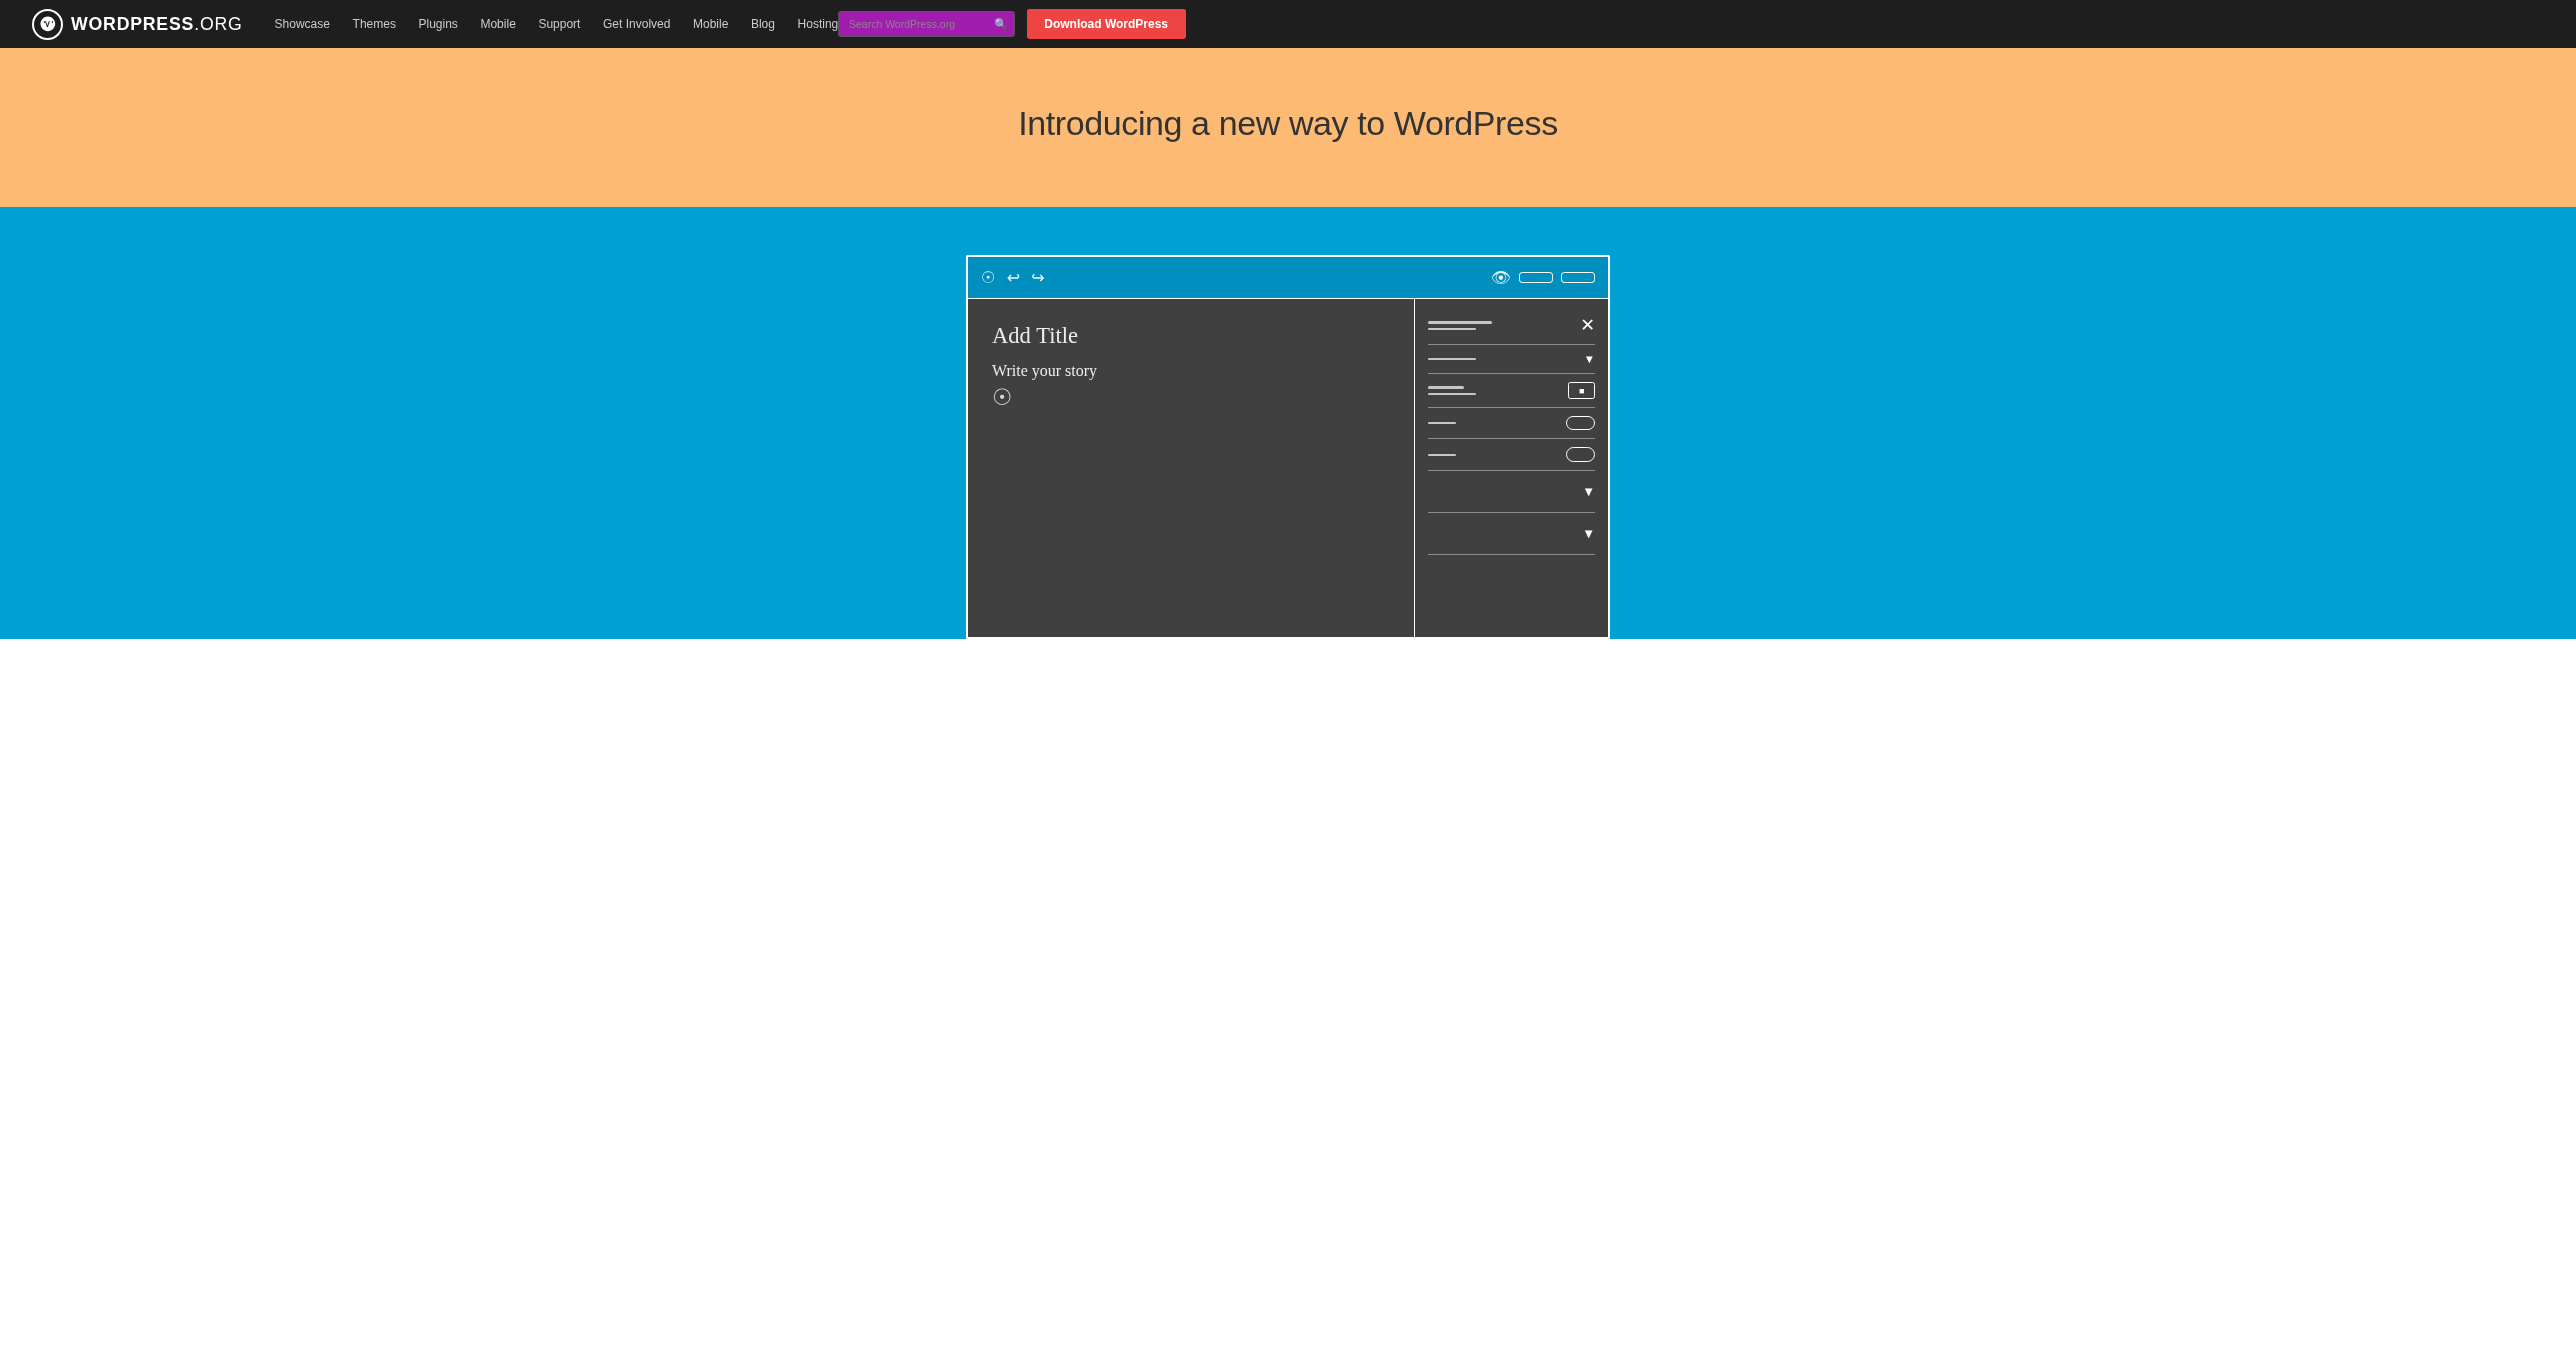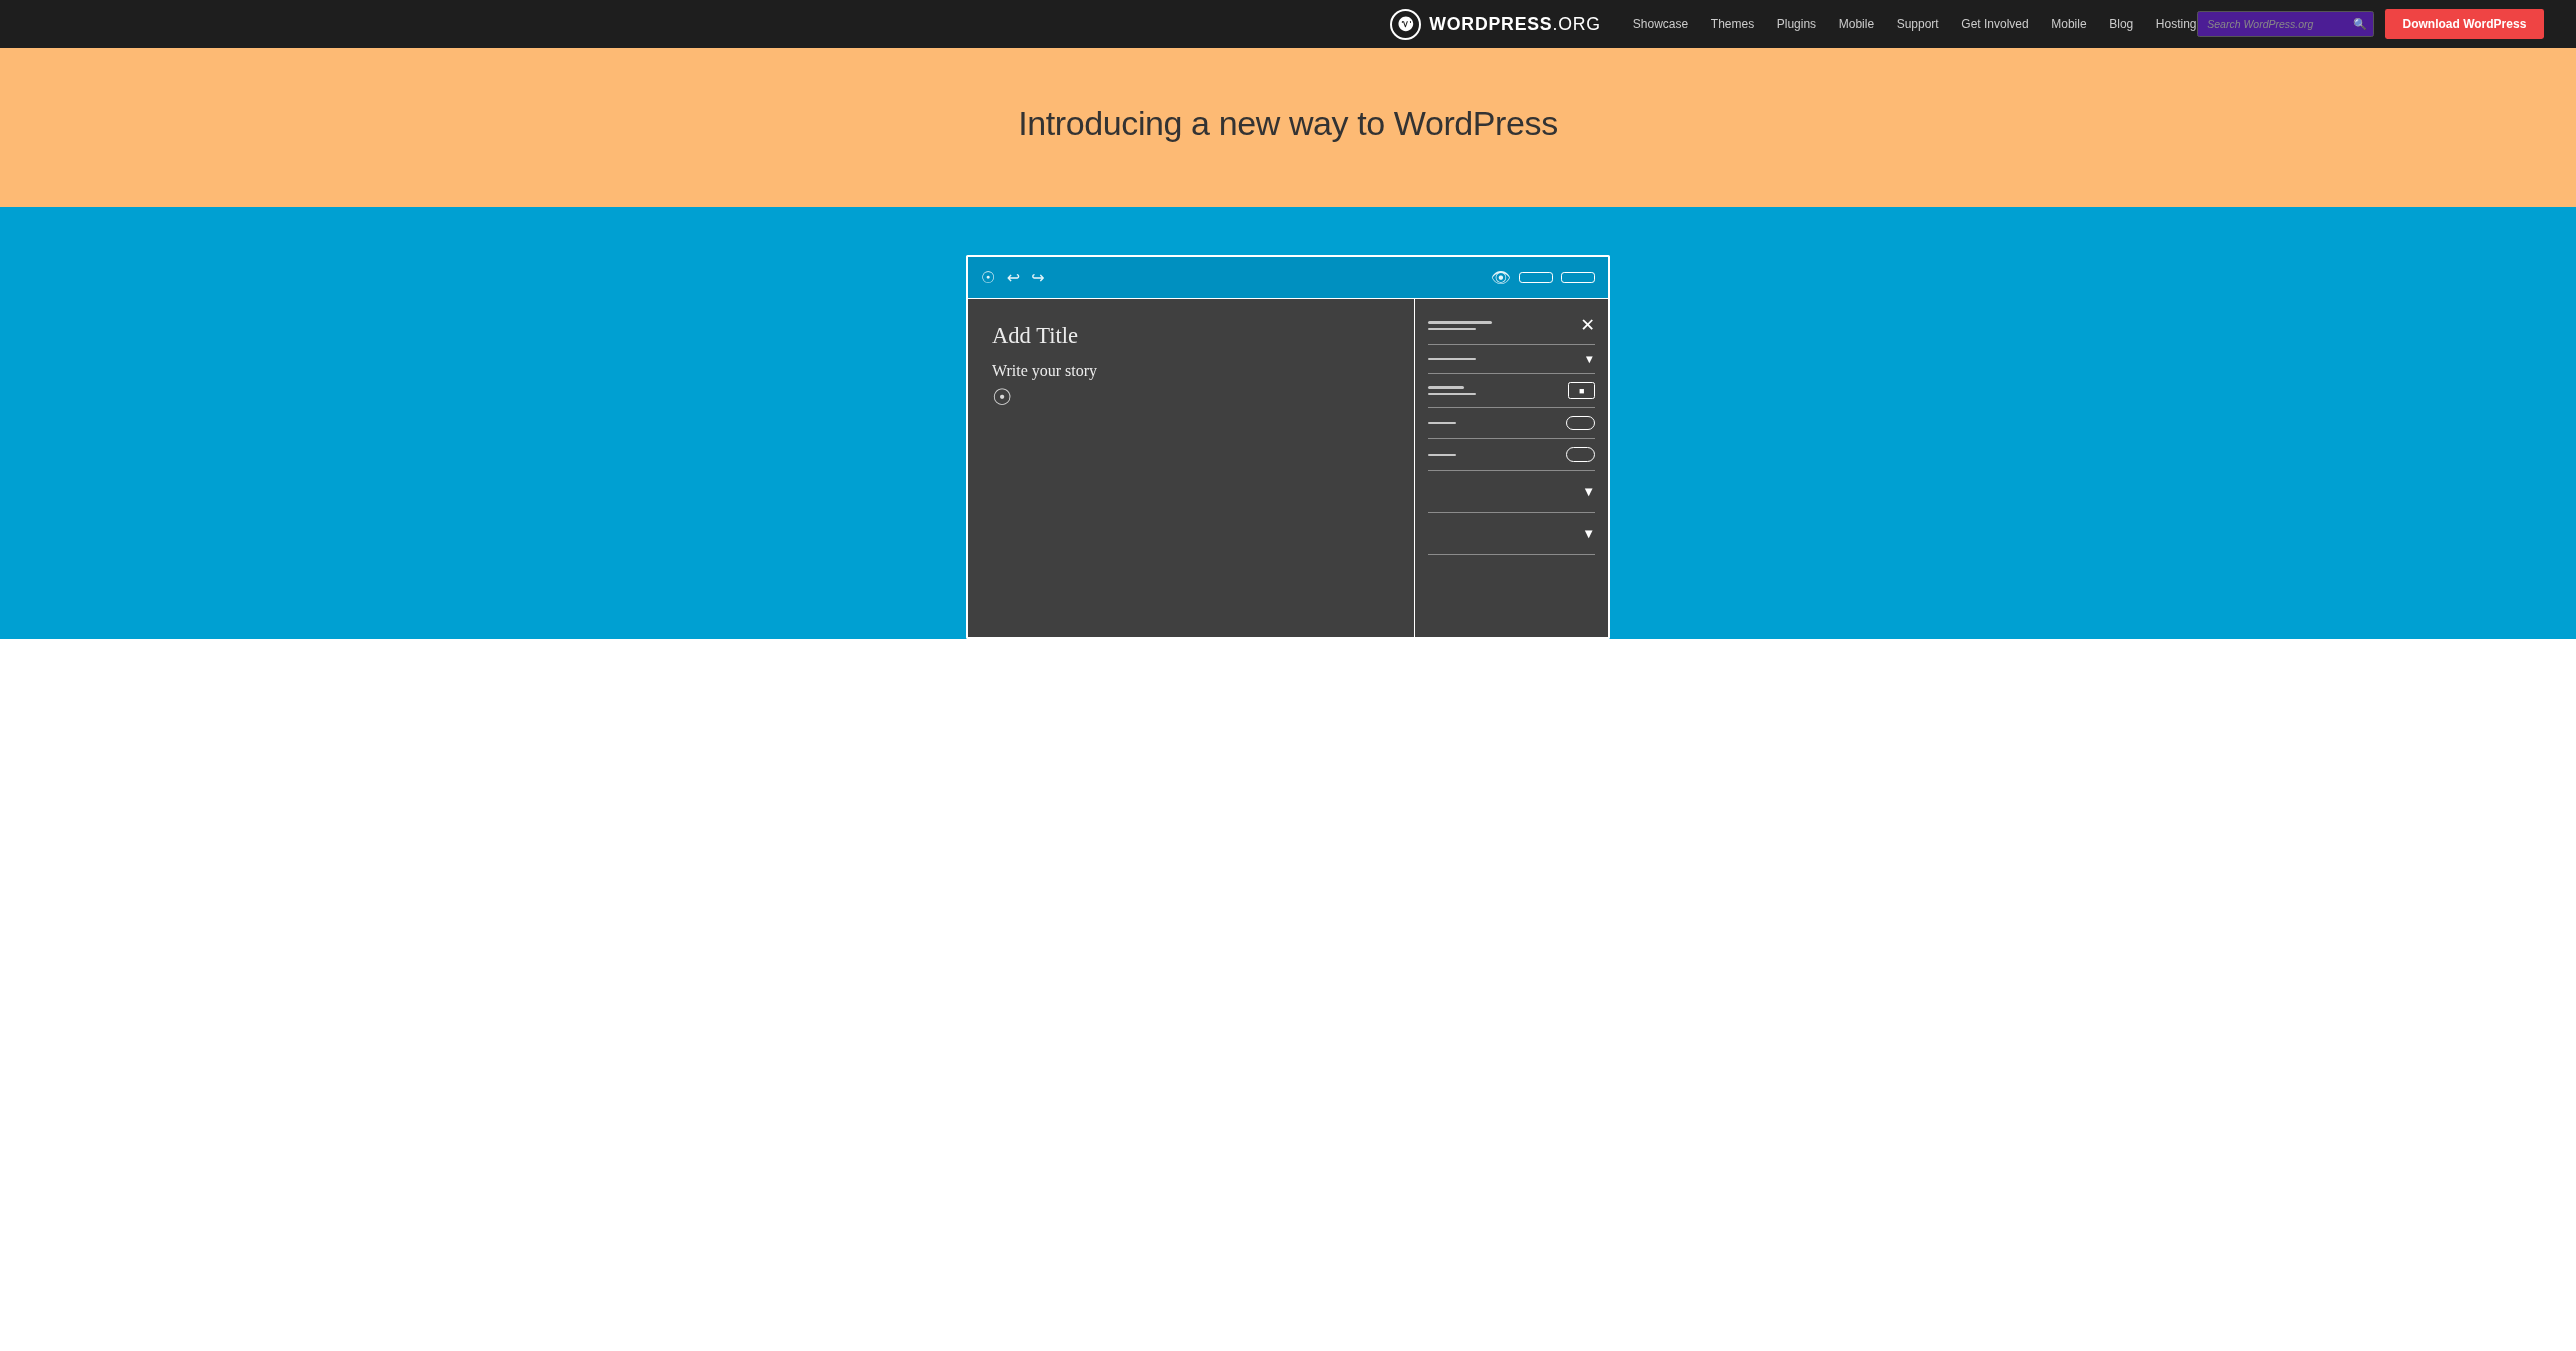--- a/index.html
+++ b/index.html
@@ -12,21 +12,21 @@
       font-family: -apple-system, BlinkMacSystemFont, "Segoe UI", Helvetica, Arial, sans-serif;
       background: #fff;
     }
 
     
     .header {
       background: #1e1e1e;
       padding: 0 32px;
       display: flex;
       align-items: center;
-      justify-content: flex-end;
+      justify-content: flex-start;
       min-height: 48px;
     }
 
     .header-left {
       display: flex;
       align-items: center;
       gap: 32px;
     }
 
     .logo-area {
@@ -82,28 +82,27 @@
       display: flex;
       align-items: center;
       gap: 11.3px;
     }
 
     .search-container {
       position: relative;
     }
 
     .search-input {
-      background: #4c1d95;
+      background: #a21caf;
       border: 0.8px solid #555;
       color: #ccc;
       padding: 5.6px 27px 5.6px 9.7px;
       font-size: 10.5px;
       border-radius: 2.4px;
       width: 177px;
-      font-style: italic;
     }
 
     .search-input::placeholder {
       color: #888;
     }
 
     .search-icon-btn {
       position: absolute;
       right: 6.4px;
       top: 50%;

